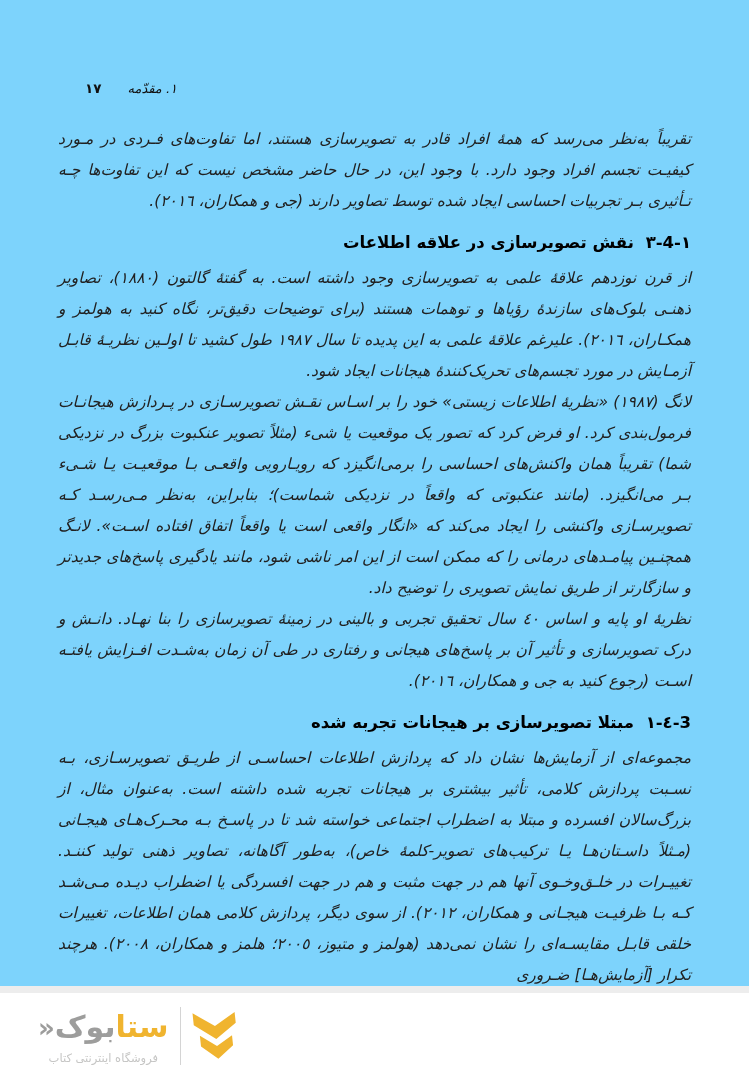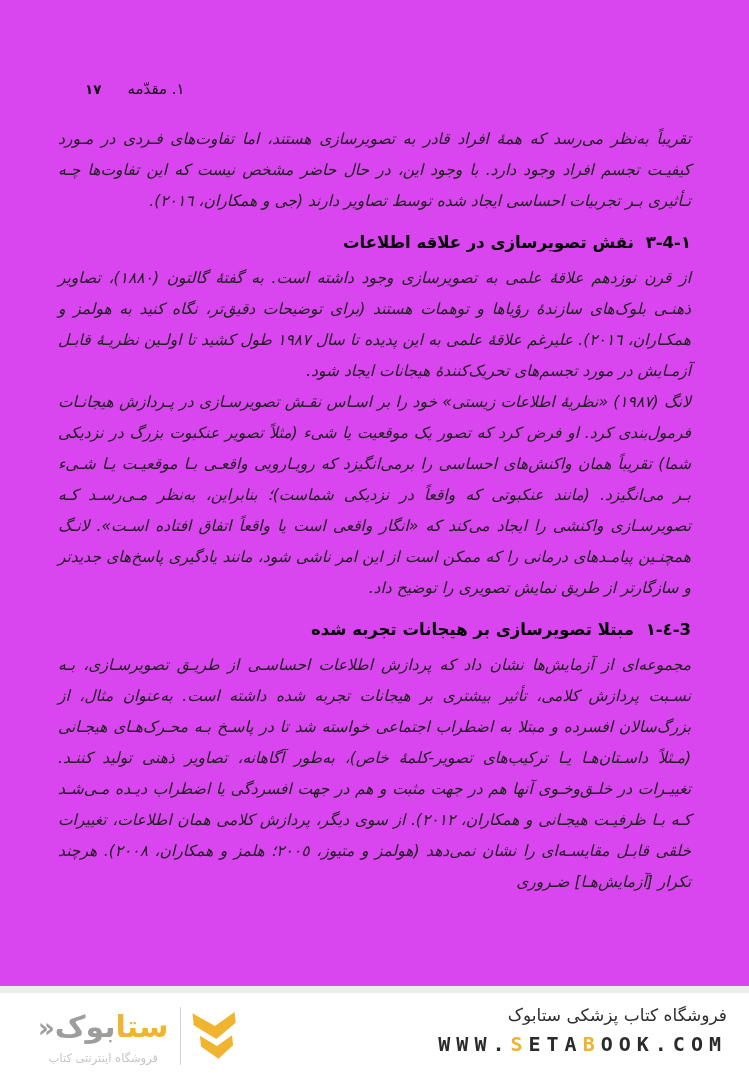--- a/index.html
+++ b/index.html
@@ -1,27 +1,27 @@
 <!DOCTYPE html>
 <html lang="fa" style="--accent: #F0B42F; --logo-gray: #9D9D9C;"><head>
 <meta charset="utf-8">
 <style>
   html,body{margin:0;padding:0;background:#ffffff;}
   .page{
     position:relative;
     width:749px;height:1079px;
-    background:#d946ef;
+    background:#7dd3fc;
     overflow:hidden;
     font-family:"DejaVu Sans",sans-serif;
     color:#222;
   }
   
   .page-header{position:absolute;top:80px;left:85px;display:flex;align-items:baseline;gap:26px;direction:ltr;}
   .page-num{font-size:13.5px;font-weight:bold;color:#111;letter-spacing:1px;}
-  .chapter{font-size:15px;color:#111;direction:rtl;}
+  .chapter{font-size:13px;color:#111;direction:rtl;font-style:italic;}
   
   .body-col{
     position:absolute;top:124px;right:58px;left:58px;
     direction:rtl;
     text-align:justify;
   }
   .body-col p{
     margin:0;
     font-size:15.5px;
     line-height:31px;
@@ -98,36 +98,33 @@
   <div class="body-col">
     <p>تقریباً به‌نظر می‌رسد که همهٔ افراد قادر به تصویرسازی هستند، اما تفاوت‌های فـردی در مـورد کیفیـت تجسم افراد وجود دارد. با وجود این، در حال حاضر مشخص نیست که این تفاوت‌ها چـه تـأثیری بـر تجربیات احساسی ایجاد شده توسط تصاویر دارند (جی و همکاران، ٢٠١٦).</p>
 
     <h2 class="sec">
       <span class="sec-num">٣-4-١</span>
       <span>نقش تصویرسازی در علاقه اطلاعات</span>
     </h2>
 
     <p>از قرن نوزدهم علاقهٔ علمی به تصویرسازی وجود داشته است. به گفتهٔ گالتون (١٨٨٠)، تصاویر ذهنـی بلوک‌های سازندهٔ رؤیاها و توهمات هستند (برای توضیحات دقیق‌تر، نگاه کنید به هولمز و همکـاران، ٢٠١٦). علیرغم علاقهٔ علمی به این پدیده تا سال ١٩٨٧ طول کشید تا اولـین نظریـهٔ قابـل آزمـایش در مورد تجسم‌های تحریک‌کنندهٔ هیجانات ایجاد شود.</p>
     <p>لانگ (١٩٨٧) «نظریهٔ اطلاعات زیستی» خود را بر اسـاس نقـش تصویرسـازی در پـردازش هیجانـات فرمول‌بندی کرد. او فرض کرد که تصور یک موقعیت یا شیء (مثلاً تصویر عنکبوت بزرگ در نزدیکی شما) تقریباً همان واکنش‌های احساسی را برمی‌انگیزد که رویـارویی واقعـی بـا موقعیـت یـا شـیء بـر می‌انگیزد. (مانند عنکبوتی که واقعاً در نزدیکی شماست)؛ بنابراین، به‌نظر مـی‌رسـد کـه تصویرسـازی واکنشی را ایجاد می‌کند که «انگار واقعی است یا واقعاً اتفاق افتاده اسـت». لانـگ همچنـین پیامـدهای درمانی را که ممکن است از این امر ناشی شود، مانند یادگیری پاسخ‌های جدیدتر و سازگارتر از طریق نمایش تصویری را توضیح داد.</p>
+    <p>نظریهٔ او پایه و اساس ٤٠ سال تحقیق تجربی و بالینی در زمینهٔ تصویرسازی را بنا نهـاد. دانـش و درک تصویرسازی و تأثیر آن بر پاسخ‌های هیجانی و رفتاری در طی آن زمان به‌شـدت افـزایش یافتـه اسـت (رجوع کنید به جی و همکاران، ٢٠١٦).</p>
 
     <h2 class="sec">
       <span class="sec-num">٤-١-3</span>
       <span>مبتلا تصویرسازی بر هیجانات تجربه شده</span>
     </h2>
 
     <p>مجموعه‌ای از آزمایش‌ها نشان داد که پردازش اطلاعات احساسـی از طریـق تصویرسـازی، بـه نسـبت پردازش کلامی، تأثیر بیشتری بر هیجانات تجربه شده داشته است. به‌عنوان مثال، از بزرگ‌سالان افسرده و مبتلا به اضطراب اجتماعی خواسته شد تا در پاسـخ بـه محـرک‌هـای هیجـانی (مـثلاً داسـتان‌هـا یـا ترکیب‌های تصویر-کلمهٔ خاص)، به‌طور آگاهانه، تصاویر ذهنی تولید کننـد. تغییـرات در خلـق‌وخـوی آنها هم در جهت مثبت و هم در جهت افسردگی یا اضطراب دیـده مـی‌شـد کـه بـا ظرفیـت هیجـانی و همکاران، ٢٠١٢). از سوی دیگر، پردازش کلامی همان اطلاعات، تغییرات خلقی قابـل مقایسـه‌ای را نشان نمی‌دهد (هولمز و متیوز، ٢٠٠٥؛ هلمز و همکاران، ٢٠٠٨).  هرچند تکرار [آزمایش‌هـا] ضـروری</p>
   </div>
 
   <div class="footer-band"></div>
   <div class="footer">
 
-    <div class="footer-right">
-      <div class="store-tagline">فروشگاه کتاب پزشکی ستابوک</div>
-      <div class="store-url"><span>WWW.</span><span class="accent">S</span><span>ETA</span><span class="accent">B</span><span>OOK.COM</span></div>
-    </div>
 
     <div class="footer-left">
       <div class="logo-text">
         <div class="wordmark">
           <span class="accent">ستا</span><span class="gray">بوک</span><span class="gray guillemet">«</span>
         </div>
         <div class="logo-subtitle">فروشگاه اینترنتی کتاب</div>
       </div>
       <div class="logo-divider"></div>
       <div class="emblem">

